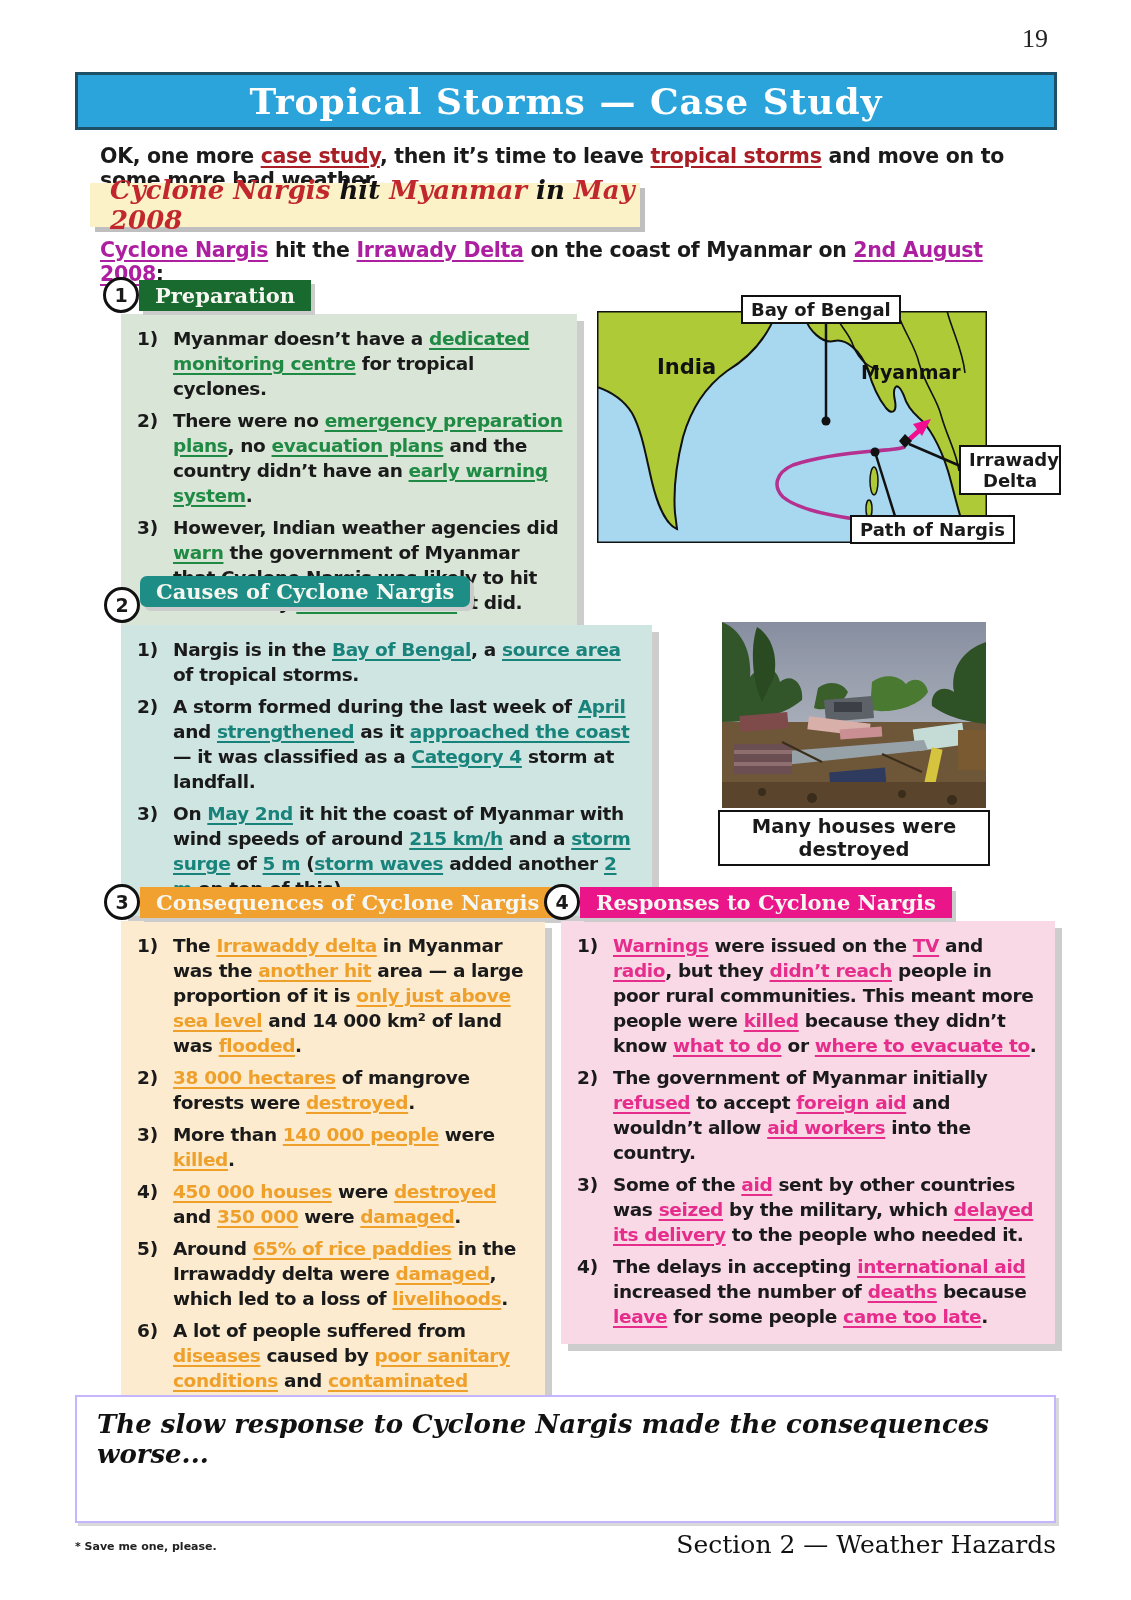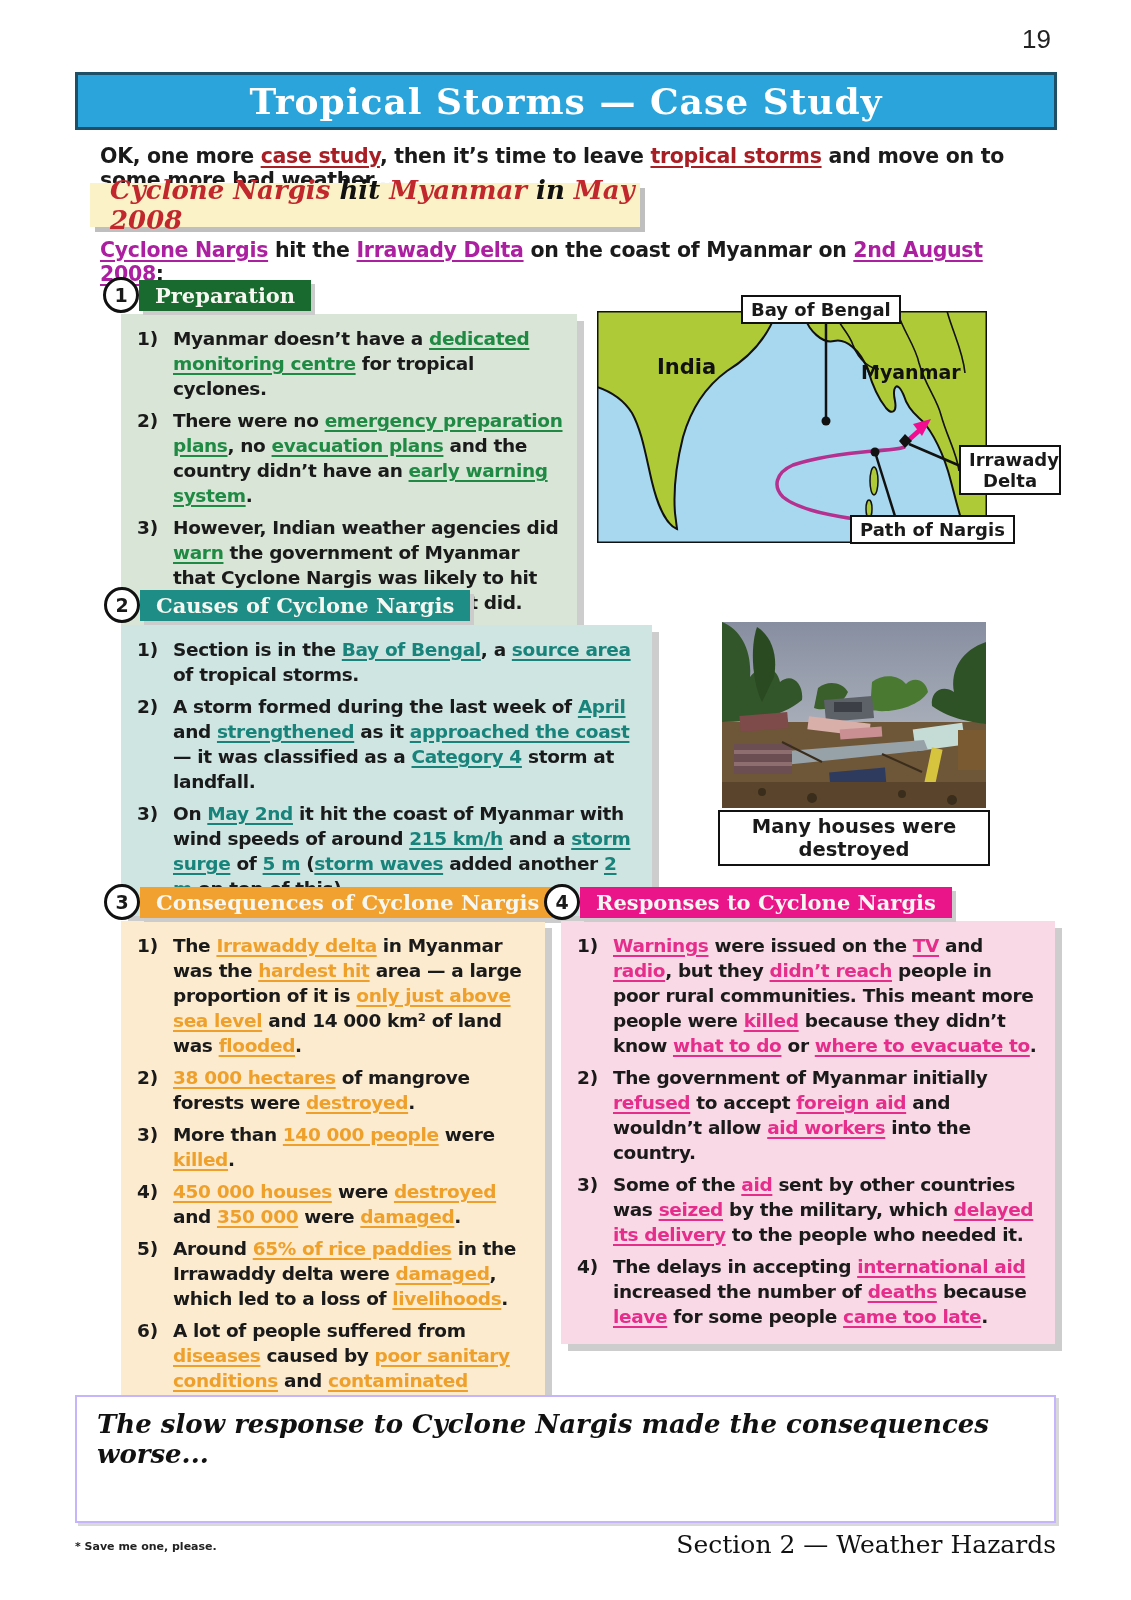--- a/index.html
+++ b/index.html
@@ -1,19 +1,19 @@
 <!DOCTYPE html>
 <html><head>
 <meta charset="utf-8">
 <style>
   html,body{margin:0;padding:0;background:#ffffff;}
   #page{position:relative;width:1131px;height:1600px;background:#ffffff;overflow:hidden;
         font-family:"DejaVu Sans",sans-serif;color:#1a1a1a;}
 
-  .pagenum{position:absolute;left:1022px;top:24px;font-family:Liberation Sans, sans-serif;
+  .pagenum{position:absolute;left:1022px;top:24px;font-family:Liberation Serif, serif;
            font-size:26px;color:#222;}
 
   .banner{position:absolute;left:75px;top:72px;width:982px;height:58px;background:#2aa4db;
           border:3px solid #1d4f66;box-sizing:border-box;display:flex;align-items:center;justify-content:center;}
   .banner h1{margin:0;font-family:"DejaVu Serif",serif;font-weight:bold;font-size:36px;color:#ffffff;letter-spacing:1px;}
 
   .intro{position:absolute;left:100px;top:144px;width:960px;font-size:20.5px;font-weight:bold;letter-spacing:-0.3px;}
   .intro .u{color:#a81e24;text-decoration:underline;text-decoration-thickness:2px;text-underline-offset:3px;}
 
   .subtitle{position:absolute;left:90px;top:183px;width:550px;height:44px;background:#fbf2c7;
@@ -133,28 +133,28 @@
     <div class="mapname" style="left:62px;top:60px;">India</div>
     <div class="mapname" style="left:266px;top:66px;font-size:19px;">Myanmar</div>
     <div class="maplabel" style="left:364px;top:150px;width:82px;">
       <div>Irrawady</div>
       <div>Delta</div>
     </div>
     <div class="maplabel" style="left:255px;top:220px;">Path of Nargis</div>
   </div>
 
   <div class="badge" style="left:104px;top:587px;">2</div>
-  <div class="bar sec2-bar" style="left:140px;top:590px;">
+  <div class="bar sec2-bar" style="left:140px;top:576px;border-radius:7px;">
     <span class="bt">Causes of Cyclone Nargis</span>
   </div>
   <div class="cbox sec2-box" style="left:121px;top:625px;width:531px;min-height:218px;">
 
       <div class="item">
         <span class="n">1)</span>
-        <span class="tx"><span>Section is in the </span><span class="u">Bay of Bengal</span><span>, a </span><span class="u">source area</span><span> of tropical storms.</span></span>
+        <span class="tx"><span>Nargis is in the </span><span class="u">Bay of Bengal</span><span>, a </span><span class="u">source area</span><span> of tropical storms.</span></span>
       </div>
 
       <div class="item">
         <span class="n">2)</span>
         <span class="tx"><span>A storm formed during the last week of </span><span class="u">April</span><span> and </span><span class="u">strengthened</span><span> as it </span><span class="u">approached the coast</span><span> — it was classified as a </span><span class="u">Category 4</span><span> storm at landfall.</span></span>
       </div>
 
       <div class="item">
         <span class="n">3)</span>
         <span class="tx"><span>On </span><span class="u">May 2nd</span><span> it hit the coast of Myanmar with wind speeds of around </span><span class="u">215 km/h</span><span> and a </span><span class="u">storm surge</span><span> of </span><span class="u">5 m</span><span> (</span><span class="u">storm waves</span><span> added another </span><span class="u">2 m</span><span> on top of this).</span></span>
@@ -204,21 +204,21 @@
   <div class="caption" style="left:718px;top:810px;width:272px;">Many houses were destroyed</div>
 
   <div class="badge" style="left:104px;top:884px;">3</div>
   <div class="bar sec3-bar" style="left:140px;top:887px;">
     <span class="bt">Consequences of Cyclone Nargis</span>
   </div>
   <div class="cbox sec3-box" style="left:121px;top:921px;width:424px;min-height:408px;">
 
       <div class="item">
         <span class="n">1)</span>
-        <span class="tx"><span>The </span><span class="u">Irrawaddy delta</span><span> in Myanmar was the </span><span class="u">hardest hit</span><span> area — a large proportion of it is </span><span class="u">only just above sea level</span><span> and 14 000 km² of land was </span><span class="u">flooded</span><span>.</span></span>
+        <span class="tx"><span>The </span><span class="u">Irrawaddy delta</span><span> in Myanmar was the </span><span class="u">another hit</span><span> area — a large proportion of it is </span><span class="u">only just above sea level</span><span> and 14 000 km² of land was </span><span class="u">flooded</span><span>.</span></span>
       </div>
 
       <div class="item">
         <span class="n">2)</span>
         <span class="tx"><span class="u">38 000 hectares</span><span> of mangrove forests were </span><span class="u">destroyed</span><span>.</span></span>
       </div>
 
       <div class="item">
         <span class="n">3)</span>
         <span class="tx"><span>More than </span><span class="u">140 000 people</span><span> were </span><span class="u">killed</span><span>.</span></span>

